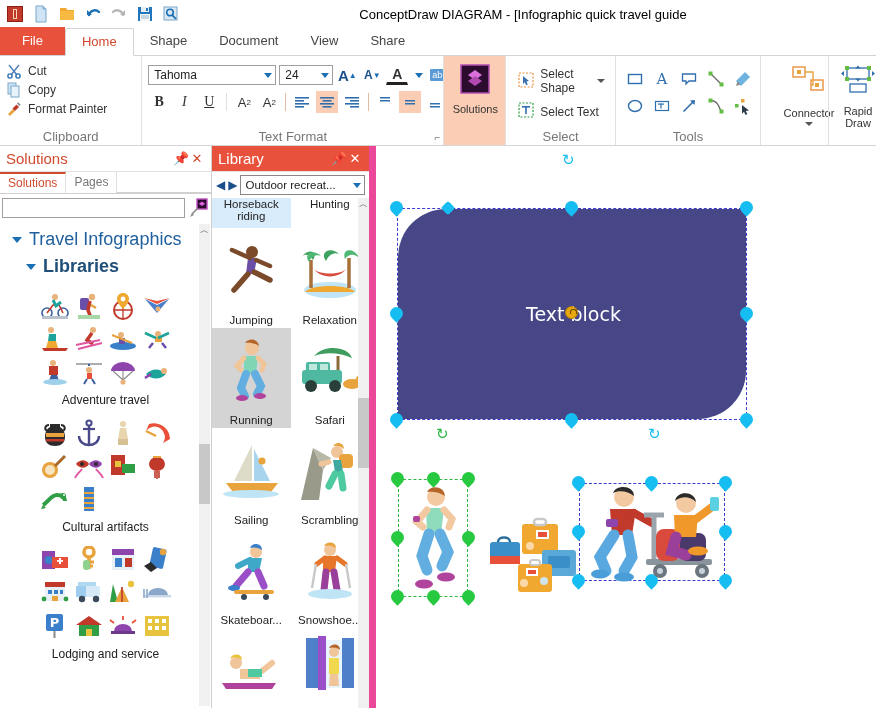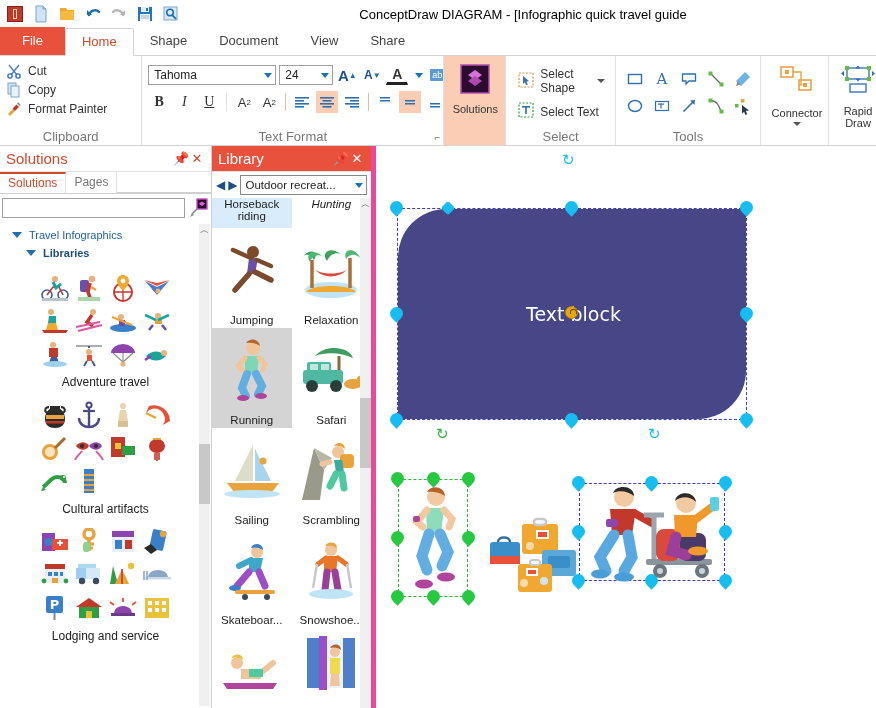--- a/index.html
+++ b/index.html
@@ -130,35 +130,35 @@
   }
   .sol-tab.active { color:#d04a2e; border-top:2px solid #d04a2e; line-height:19px; background:#fff;}
   .sol-search { display:flex; align-items:center; padding:3px 2px 3px 2px; gap:2px;}
   .sol-search input {
     flex:1; height:20px; border:1px solid #a0a0a0; font-size:12px; padding:0 4px;
     font-family:"Liberation Sans", sans-serif; outline:none;
   }
   .srch-btn { width:22px; height:22px; display:flex; align-items:center; justify-content:center; cursor:default;}
 
   .sol-tree { flex:1; overflow:hidden; position:relative; padding-top:4px;}
-  .tree-row { display:flex; align-items:center; gap:7px; font-size:11px; padding:3px 0; cursor:default;}
+  .tree-row { display:flex; align-items:center; gap:7px; font-size:18px; padding:3px 0; cursor:default;}
   .tw-caret { width:0;height:0;border-left:5px solid transparent;border-right:5px solid transparent;border-top:6px solid #1a6fb5;}
   .tree-row.l1 { padding-left:12px; color:#1f5f9e; }
   .tree-row.l2 { padding-left:26px; color:#1f4e79; font-weight:bold;}
 
   .lib-thumb { margin:12px 0 0 0; display:flex; flex-direction:column; align-items:center; cursor:default;}
   .lib-thumb .grid { display:grid; grid-template-columns:repeat(4,32px); gap:2px; justify-items:center;}
   .lib-thumb .cap { font-size:12px; color:#222; margin-top:4px;}
 
   .vscroll { position:absolute; right:1px; top:2px; width:11px; bottom:2px; background:#f0f0f0;}
   .vscroll .up { font-size:9px; text-align:center; color:#555; }
   .vthumb { position:absolute; width:11px; background:#c8c8c8; }
 
   
-  .panel-lib { width:164px; border-right:5px solid #ec4899; display:flex; flex-direction:column; background:#fff;}
+  .panel-lib { width:164px; border-right:7px solid #ec4899; display:flex; flex-direction:column; background:#fff;}
   .lib-nav { display:flex; align-items:center; gap:3px; padding:3px 4px; }
   .lib-arrow { font-size:12px; color:#1a4f8a; cursor:default; }
   .lib-combo {
     flex:1; height:20px; border:1px solid #888; background:#fff;
     display:flex; align-items:center; justify-content:space-between;
     padding:0 3px 0 4px; font-size:11.5px; color:#222;
   }
   .lib-grid { flex:1; position:relative; overflow:hidden; }
   .lig { display:grid; grid-template-columns:1fr 1fr; }
   .licell {
@@ -515,21 +515,21 @@
               <rect x="7" y="2" width="3.5" height="3.5" fill="#e8a33d"></rect>
               <path d="M8 8l7 5.5-3.2.4 1.5 3.2-1.8.8-1.5-3.2L8 16.8z" fill="#2f3b4a"></path>
             </svg>
           </div>
       </div>
     </div>
     <div class="glabel">Tools</div>
   </div>
 
   <div class="rgroup" style="width:68px">
-    <div class="bigbtn" style="width:60px;">
+    <div class="bigbtn" style="width:60px;margin-left:12px;">
       <span>
         <svg width="40" height="36" viewBox="0 0 40 36">
           <rect x="4" y="3" width="12" height="10" fill="none" stroke="#e8913d" stroke-width="1.4"></rect>
             <rect x="8" y="6" width="4" height="4" fill="#e8a33d"></rect>
           <rect x="22" y="16" width="12" height="10" fill="none" stroke="#e8913d" stroke-width="1.4"></rect>
             <rect x="26" y="19" width="4" height="4" fill="#e8a33d"></rect>
           <path d="M16 8h8v13h-2" stroke="#e8a33d" stroke-width="1.4" fill="none"></path>
         </svg>
       </span>
       <span class="lbl">Connector</span>
@@ -845,21 +845,21 @@
         <span>Outdoor recreat...</span>
         <span class="cb-arrow"></span>
       </div>
     </div>
     <div class="lib-grid">
       <div class="lig">
 
         <div class="licell hover" style="height:30px;justify-content:flex-start;">
           <div class="cap">Horseback riding</div>
         </div>
-        <div class="licell" style="height:30px;justify-content:flex-start;font-style:italic;">
+        <div class="licell" style="height:30px;justify-content:flex-start;">
           <div class="cap">Hunting</div>
         </div>
 
         <div class="licell">
           <div class="art">
             <svg width="62" height="62" viewBox="0 0 62 62">
                 <circle cx="32" cy="12" r="6" fill="#7a4a2a"></circle>
                 <path d="M28 18h9l-3 16h-8z" fill="#6b4ea8"></path>
                 <path d="M30 18L12 10" stroke="#7a4a2a" stroke-width="4.5" stroke-linecap="round"></path>
                 <path d="M36 20l14 6" stroke="#7a4a2a" stroke-width="4.5" stroke-linecap="round"></path>

